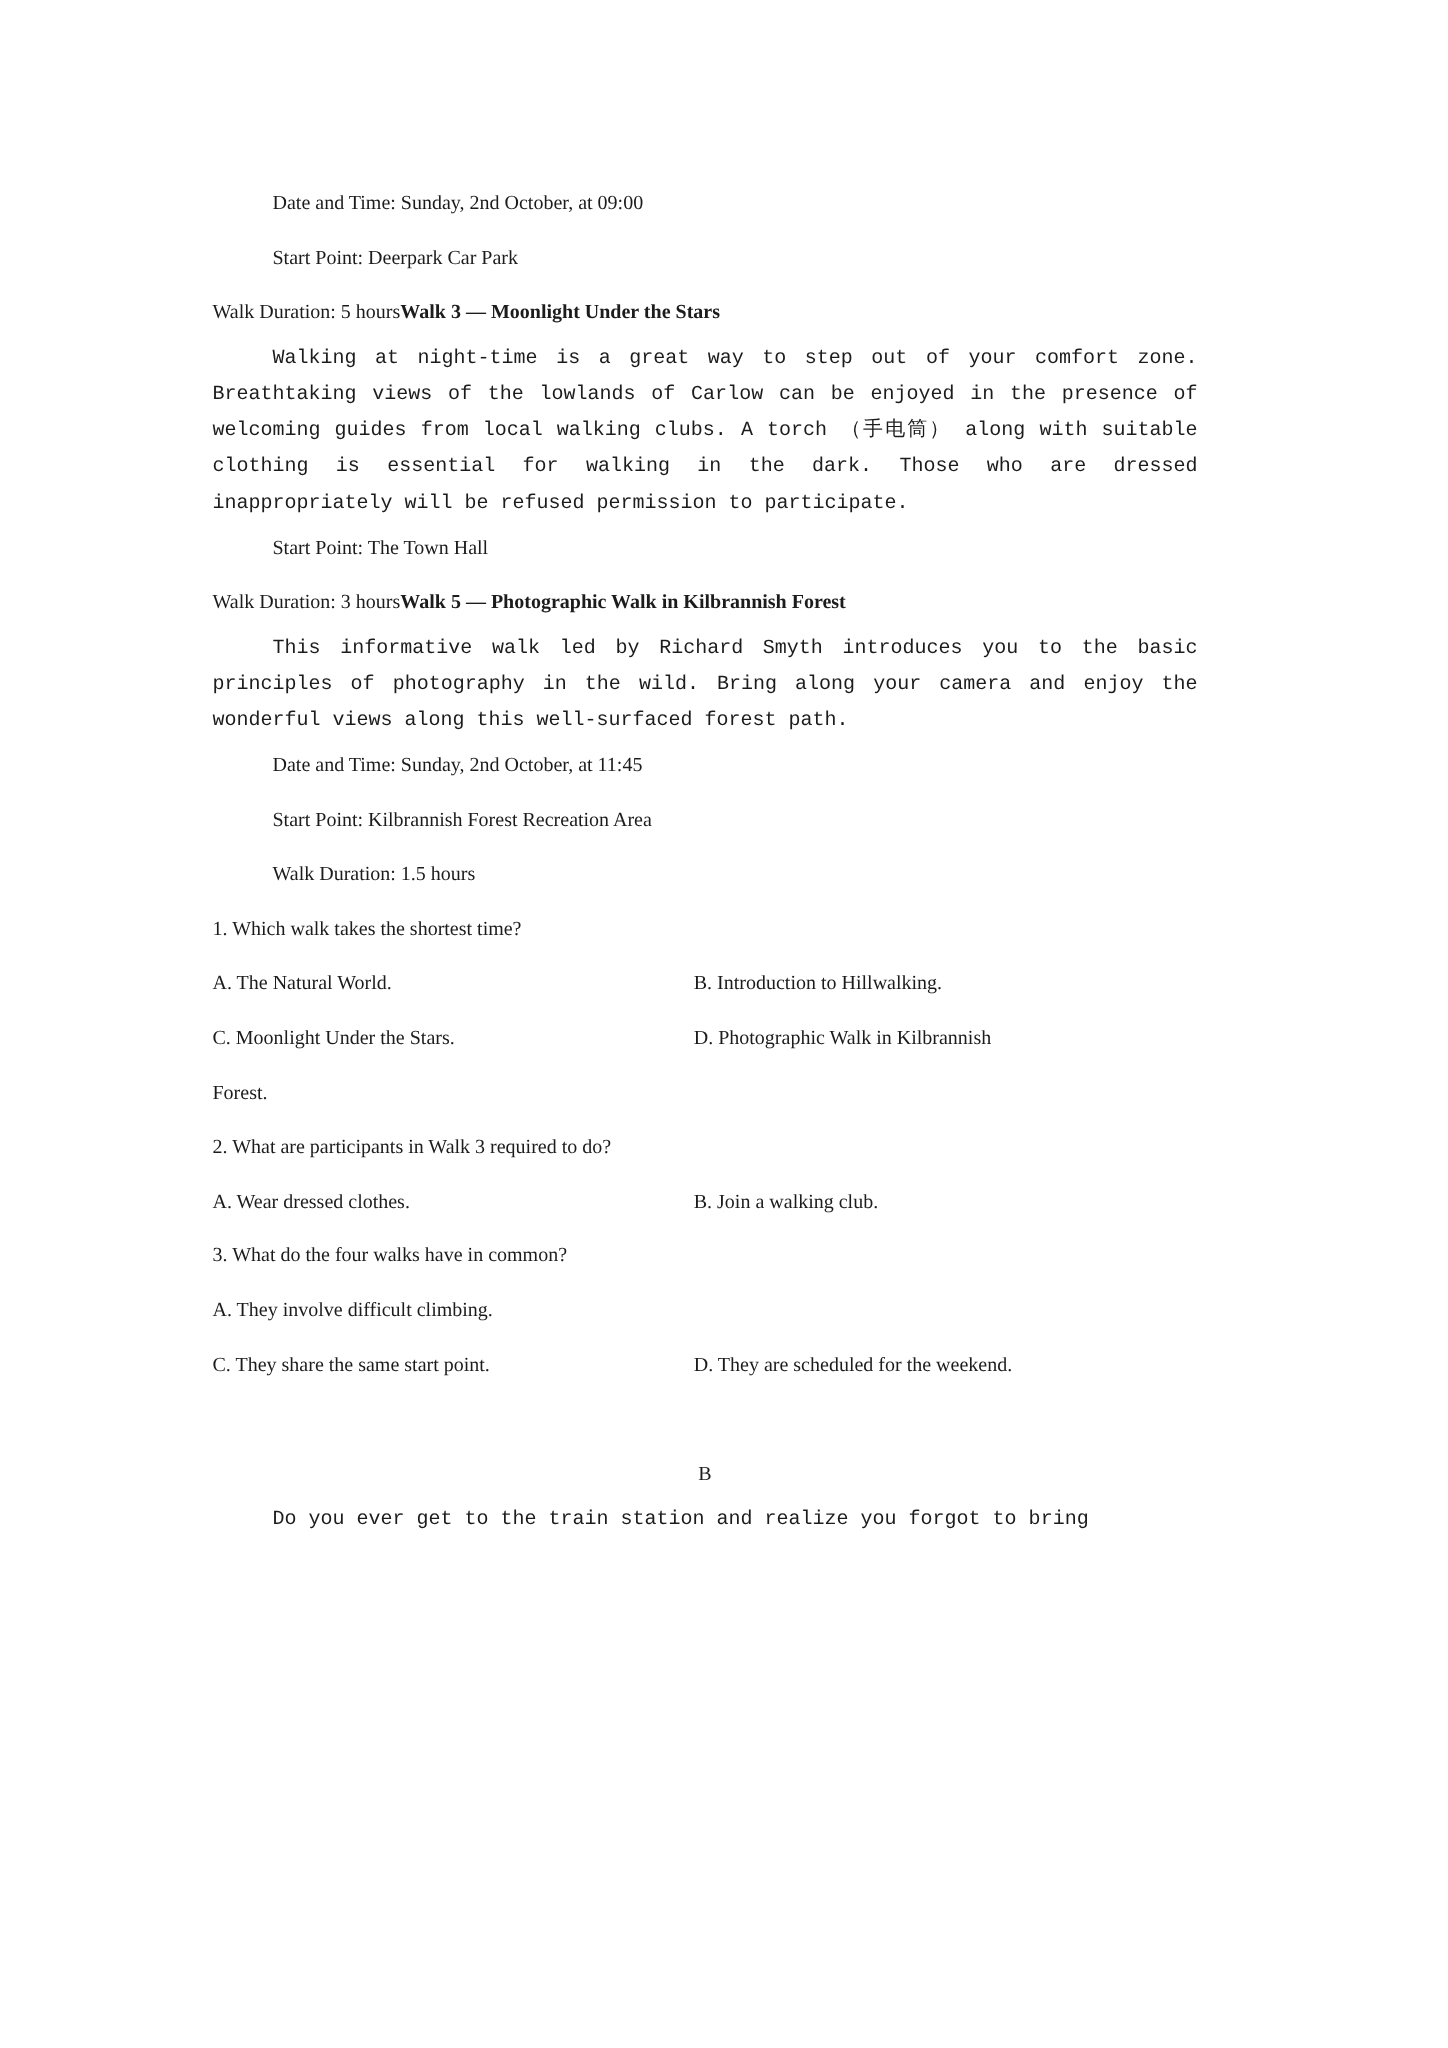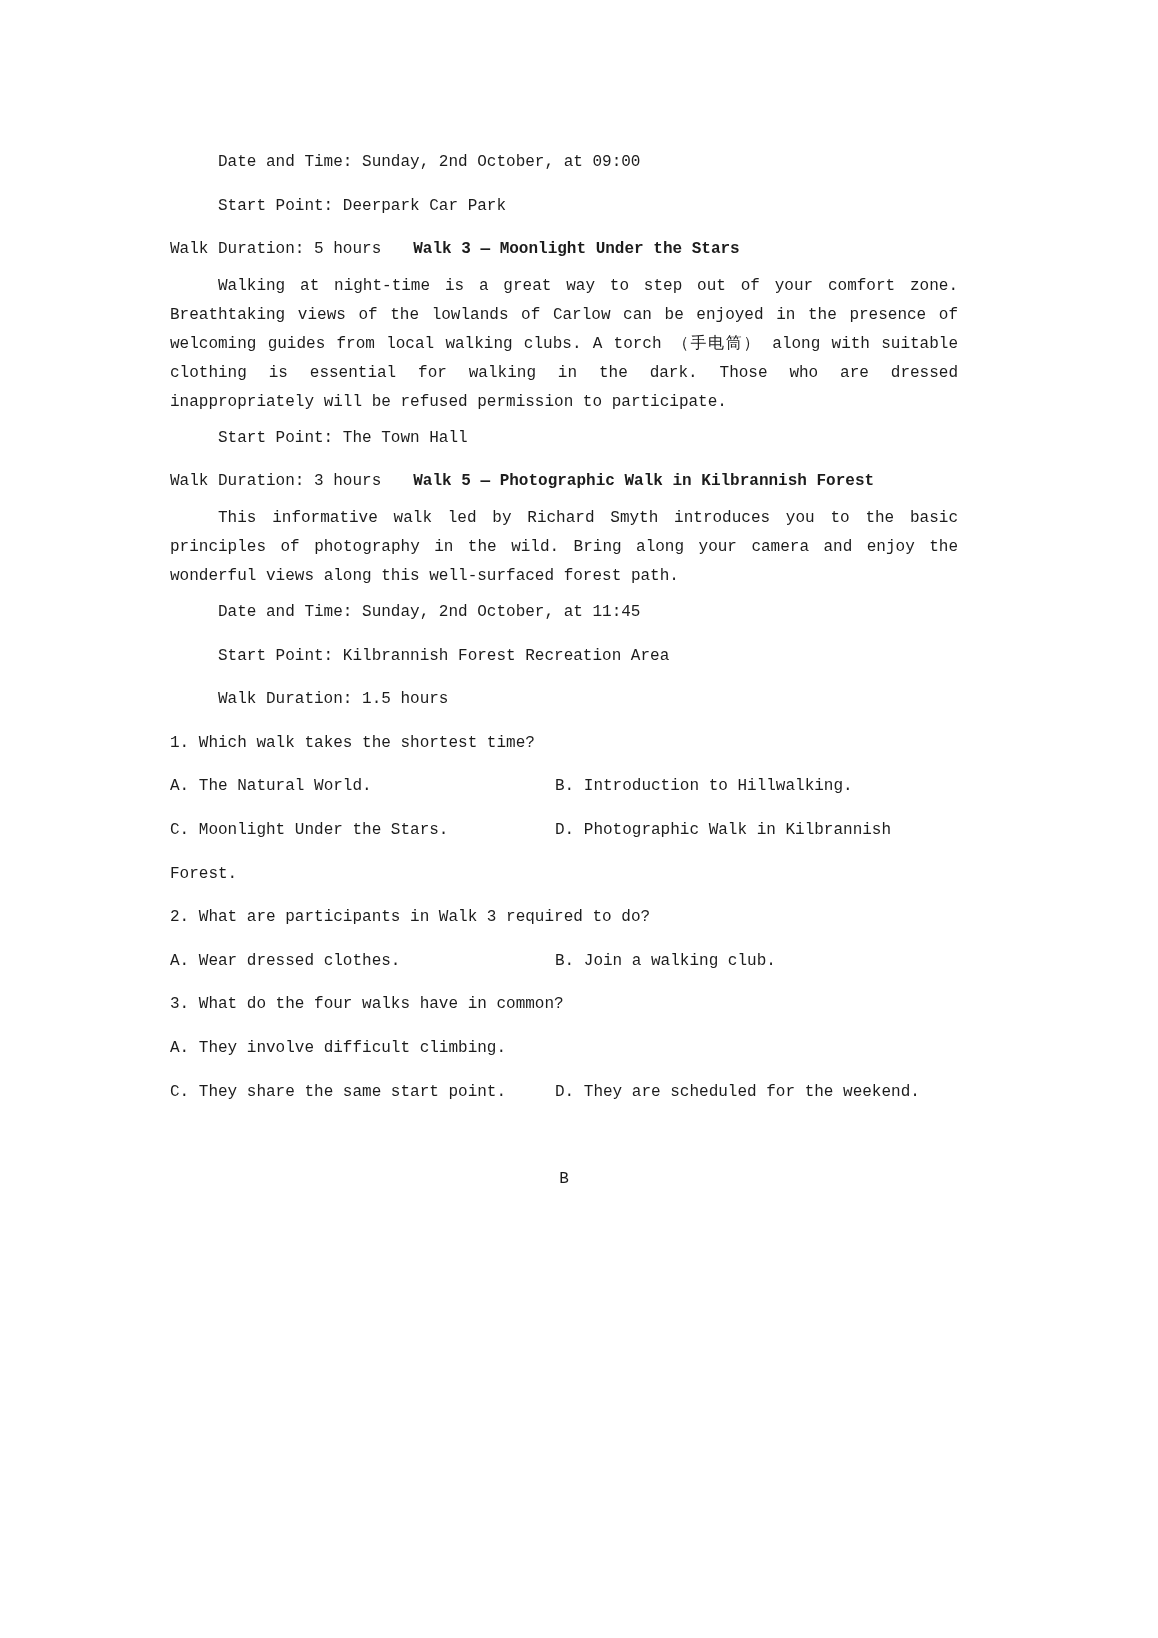--- a/index.html
+++ b/index.html
@@ -12,27 +12,27 @@
     font-size:16px;
     color:#1c1c1c;
     overflow:hidden;
   }
   .content{
     position:absolute;
     left:170px;
     top:141px;
     width:788px;
   }
-  .line{line-height:43.6px;white-space:pre-wrap;}
+  .line{line-height:43.6px;white-space:pre-wrap;font-family:Liberation Serif, serif;}
   .para{line-height:29px;text-align:justify;text-indent:48px;}
   .indent{text-indent:48px;}
   .center{text-align:center;}
   .options{position:relative;}
   .opt-right{position:absolute;left:385px;top:0;}
-  .bold{font-weight:700;margin-left:32px;}
+  .bold{font-weight:700;}
   .spacer{height:43.6px;}
 </style>
 </head>
 <body>
 
 <div class="page">
   <div class="content">
       <div class="line indent"><span>Date and Time: Sunday, 2nd October, at 09:00</span></div>
       <div class="line indent"><span>Start Point: Deerpark Car Park</span></div>
       <div class="line"><span>Walk Duration: 5 hours</span><span class="bold">Walk 3 — Moonlight Under the Stars</span></div>
@@ -47,14 +47,15 @@
       <div class="line options"><span class="opt-left">A. The Natural World.</span><span class="opt-right">B. Introduction to Hillwalking.</span></div>
       <div class="line options"><span class="opt-left">C. Moonlight Under the Stars.</span><span class="opt-right">D. Photographic Walk in Kilbrannish</span></div>
       <div class="line"><span>Forest.</span></div>
       <div class="line"><span>2. What are participants in Walk 3 required to do?</span></div>
       <div class="line options"><span class="opt-left">A. Wear dressed clothes.</span><span class="opt-right">B. Join a walking club.</span></div>
       <div class="line"><span>3. What do the four walks have in common?</span></div>
       <div class="line options"><span class="opt-left">A. They involve difficult climbing.</span></div>
       <div class="line options"><span class="opt-left">C. They share the same start point.</span><span class="opt-right">D. They are scheduled for the weekend.</span></div>
       <div class="line spacer"></div>
       <div class="line center"><span>B</span></div>
+      <div class="para">Do you ever get to the train station and realize you forgot to bring</div>
     </div>
 </div>
 
 </body></html>

